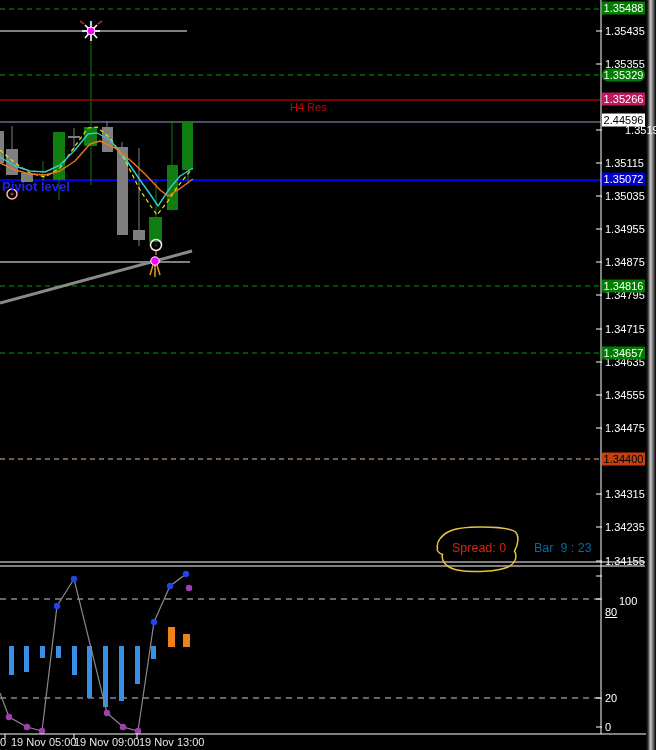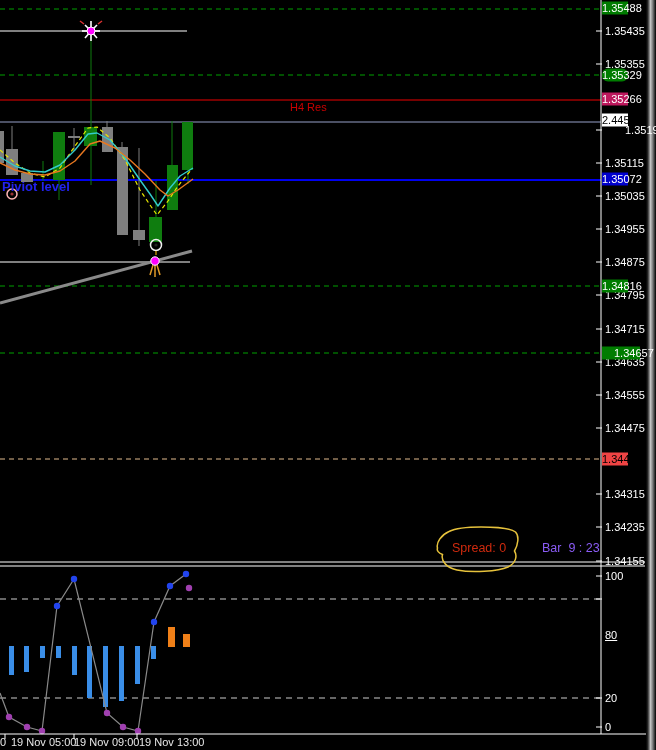--- a/index.html
+++ b/index.html
@@ -2,29 +2,29 @@
 <html><head>
 <meta charset="utf-8">
 <style>
   html,body{margin:0;padding:0;background:#000;}
   #screen{position:relative;width:656px;height:750px;background:#000;overflow:hidden;
           font-family:"Liberation Sans",sans-serif;}
   #plot{position:absolute;left:0;top:0;}
   .abs{position:absolute;}
   .tick-label{position:absolute;left:605px;transform:translateY(-50%);color:#fff;
               font-size:11px;line-height:12px;white-space:nowrap;}
-  .badge{position:absolute;left:602px;width:26px;transform:translateY(-50%);
+  .badge{position:absolute;left:602px;width:43px;transform:translateY(-50%);
          font-size:11px;line-height:13px;height:13px;text-align:center;white-space:nowrap;}
   .scale-label{position:absolute;left:605px;transform:translateY(-50%);color:#fff;
                font-size:11px;white-space:nowrap;}
   .time-label{position:absolute;top:736px;color:#e8e8e8;font-size:11px;white-space:nowrap;}
   #h4-res-label{left:290px;top:101px;color:#cc0000;font-size:11px;}
   #pivot-label{left:2px;top:179px;color:#2222ee;font-size:13px;font-weight:bold;}
   #spread-label{left:452px;top:541px;color:#cf2a0e;font-size:12.5px;white-space:pre;}
-  #bar-time-label{left:534px;top:541px;color:#8b5cf6;font-size:12.5px;white-space:pre;margin-left:8px;}
+  #bar-time-label{left:534px;top:541px;color:#0369a1;font-size:12.5px;white-space:pre;}
   #border-strip{left:646px;top:0;width:10px;height:750px;
     background:linear-gradient(90deg,#000 0%,#2a2a2a 18%,#c2c2c2 45%,#8f8f8f 62%,#2e2e2e 88%,#000 100%);}
   #price-axis{left:601px;top:0;width:45px;height:734px;}
   #time-axis{left:0;top:734px;width:656px;height:16px;}
 </style>
 </head>
 <body>
 
 <div id="screen">
   <svg id="plot" width="656" height="750">
@@ -163,23 +163,23 @@
     <div class="tick-label" style="top: 428px;">1.34475</div>
     <div class="tick-label" style="top: 494px;">1.34315</div>
     <div class="tick-label" style="top: 527px;">1.34235</div>
     <div class="tick-label" style="top: 561px;">1.34155</div>
     <div class="badge" style="top: 8px; background: rgb(0, 124, 0); color: rgb(255, 255, 255);">1.35488</div>
     <div class="badge" style="top: 75px; background: rgb(0, 124, 0); color: rgb(255, 255, 255); border-radius: 6px;">1.35329</div>
     <div class="badge" style="top: 99px; background: #be185d; color: rgb(255, 255, 255);">1.35266</div>
     <div class="badge" style="top: 120px; background: rgb(255, 255, 255); color: rgb(0, 0, 0);">2.44596</div>
     <div class="badge" style="top: 179px; background: rgb(0, 0, 204); color: rgb(255, 255, 255);">1.35072</div>
     <div class="badge" style="top: 286px; background: rgb(0, 124, 0); color: rgb(255, 255, 255);">1.34816</div>
-    <div class="badge" style="top: 353px; background: rgb(0, 124, 0); color: rgb(255, 255, 255); padding-left: 12px;">1.34657</div>
-    <div class="badge" style="top: 459px; background: #ef4444; color: rgb(0, 0, 0);">1.34400</div>
-    <div class="scale-label" style="top: 576px;">100</div>
-    <div class="scale-label" style="top: 635px; text-decoration: underline;">80</div>
+    <div class="badge" style="top: 353px; background: rgb(0, 124, 0); color: rgb(255, 255, 255);">1.34657</div>
+    <div class="badge" style="top: 459px; background: #c2410c; color: rgb(0, 0, 0);">1.34400</div>
+    <div class="scale-label" style="top: 601px; margin-left: 14px;">100</div>
+    <div class="scale-label" style="top: 612px; text-decoration: underline;">80</div>
     <div class="scale-label" style="top: 698px;">20</div>
     <div class="scale-label" style="top: 727px;">0</div>
     <div class="time-label" style="left: 0px;">0</div>
     <div class="time-label" style="left: 11px;">19 Nov 05:00</div>
     <div class="time-label" style="left: 74px;">19 Nov 09:00</div>
     <div class="time-label" style="left: 139px; text-align: right;">19 Nov 13:00</div>
   </div>
 
 </body></html>

